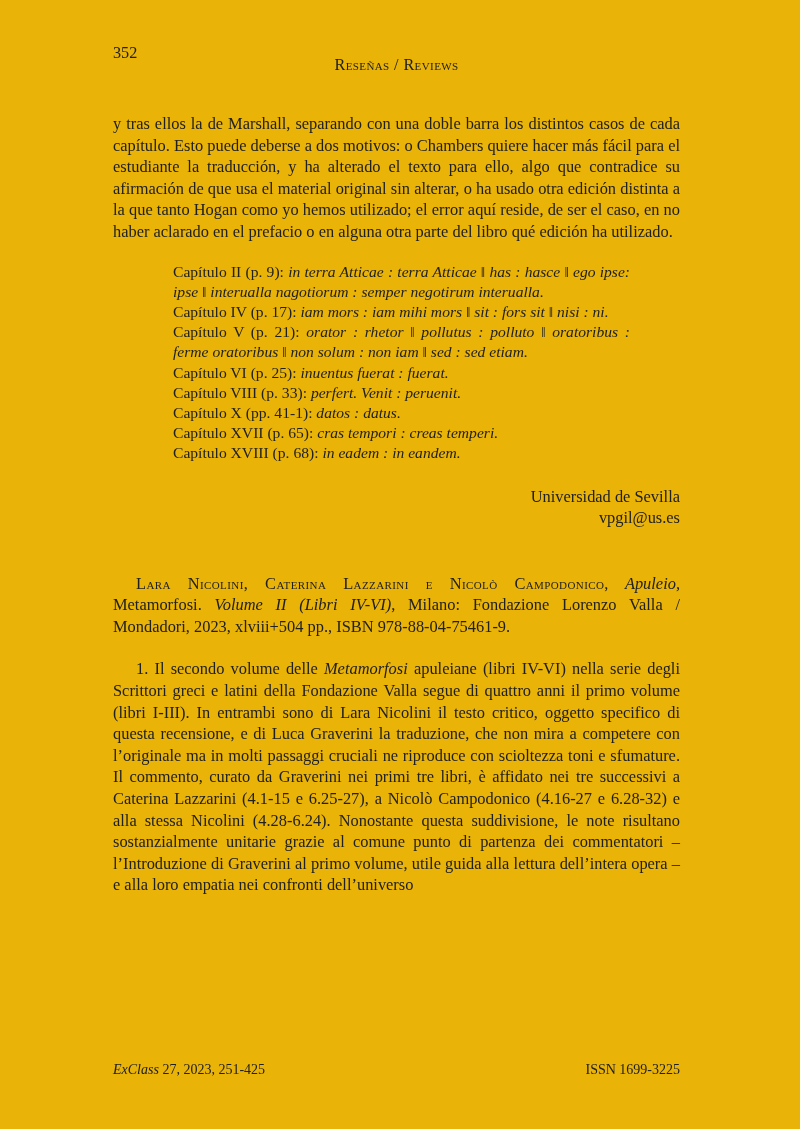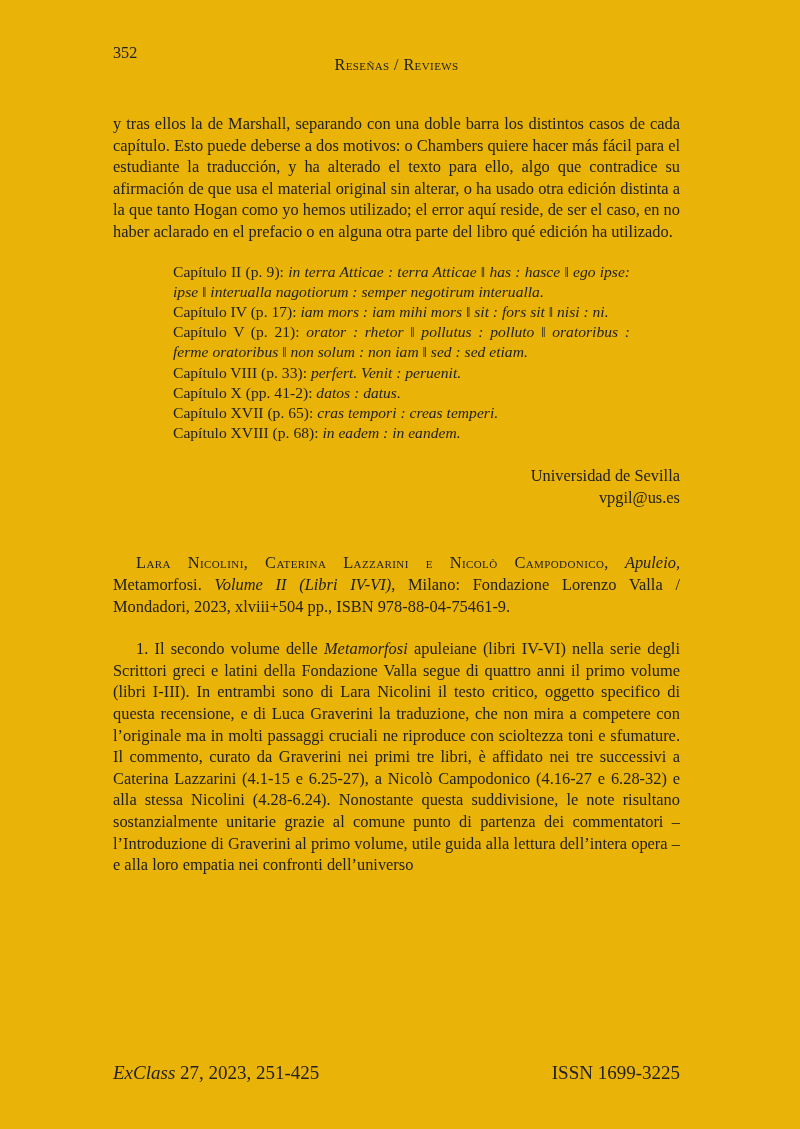--- a/index.html
+++ b/index.html
@@ -84,43 +84,44 @@
   .review-body {
     margin-top: 21px;
   }
   .page-footer {
     position: absolute;
     left: 113px;
     top: 1062px;
     width: 567px;
     display: flex;
     justify-content: space-between;
-    font-size: 19px;
+    font-size: 14px;
   }
 </style>
 </head>
 <body>
 
 <div class="page">
 
   <header class="running-header">
     <span class="page-number">352</span>
     <span class="running-head sc">Reseñas / Reviews</span>
   </header>
 
   <main class="text-column">
 
     <p class="body-par"><span>y tras ellos la de Marshall, separando con una doble barra los distintos casos de cada capítulo. Esto puede deberse a dos motivos: o Chambers quiere hacer más fácil para el estudiante la traducción, y ha alterado el texto para ello, algo que contradice su afirmación de que usa el material original sin alterar, o ha usado otra edición distinta a la que tanto Hogan como yo hemos utilizado; el error aquí reside, de ser el caso, en no haber aclarado en el prefacio o en alguna otra parte del libro qué edición ha utilizado.</span></p>
 
     <blockquote class="collation">
         <p><span>Capítulo II (p. 9): </span><span class="it">in terra Atticae : terra Atticae ‖ has : hasce ‖ ego ipse: ipse ‖ interualla nagotiorum : semper negotirum interualla.</span></p>
         <p><span>Capítulo IV (p. 17): </span><span class="it">iam mors : iam mihi mors ‖ sit : fors sit ‖ nisi : ni.</span></p>
         <p><span>Capítulo V (p. 21): </span><span class="it">orator : rhetor ‖ pollutus : polluto ‖ oratoribus : ferme oratoribus ‖ non solum : non iam ‖ sed : sed etiam.</span></p>
+        <p><span>Capítulo VI (p. 25): </span><span class="it">inuentus fuerat : fuerat.</span></p>
         <p><span>Capítulo VIII (p. 33): </span><span class="it">perfert. Venit : peruenit.</span></p>
-        <p><span>Capítulo X (pp. 41-2): </span><span class="it">datos : datus.</span></p>
+        <p><span>Capítulo X (pp. 41-1): </span><span class="it">datos : datus.</span></p>
         <p><span>Capítulo XVII (p. 65): </span><span class="it">cras tempori : creas temperi.</span></p>
         <p><span>Capítulo XVIII (p. 68): </span><span class="it">in eadem : in eandem.</span></p>
       </blockquote>
 
     <div class="signature">
       <div>Universidad de Sevilla</div>
       <div>vpgil@us.es</div>
     </div>
 
     <p class="body-par indent review-heading"><span class="sc">Lara Nicolini, Caterina Lazzarini e Nicolò Campodonico</span><span>, </span><span class="it">Apuleio,</span><span> Metamorfosi. </span><span class="it">Volume II (Libri IV-VI)</span><span>, Milano: Fondazione Lorenzo Valla / Mondadori, 2023, xlviii+504 pp., ISBN 978-88-04-75461-9.</span></p>

